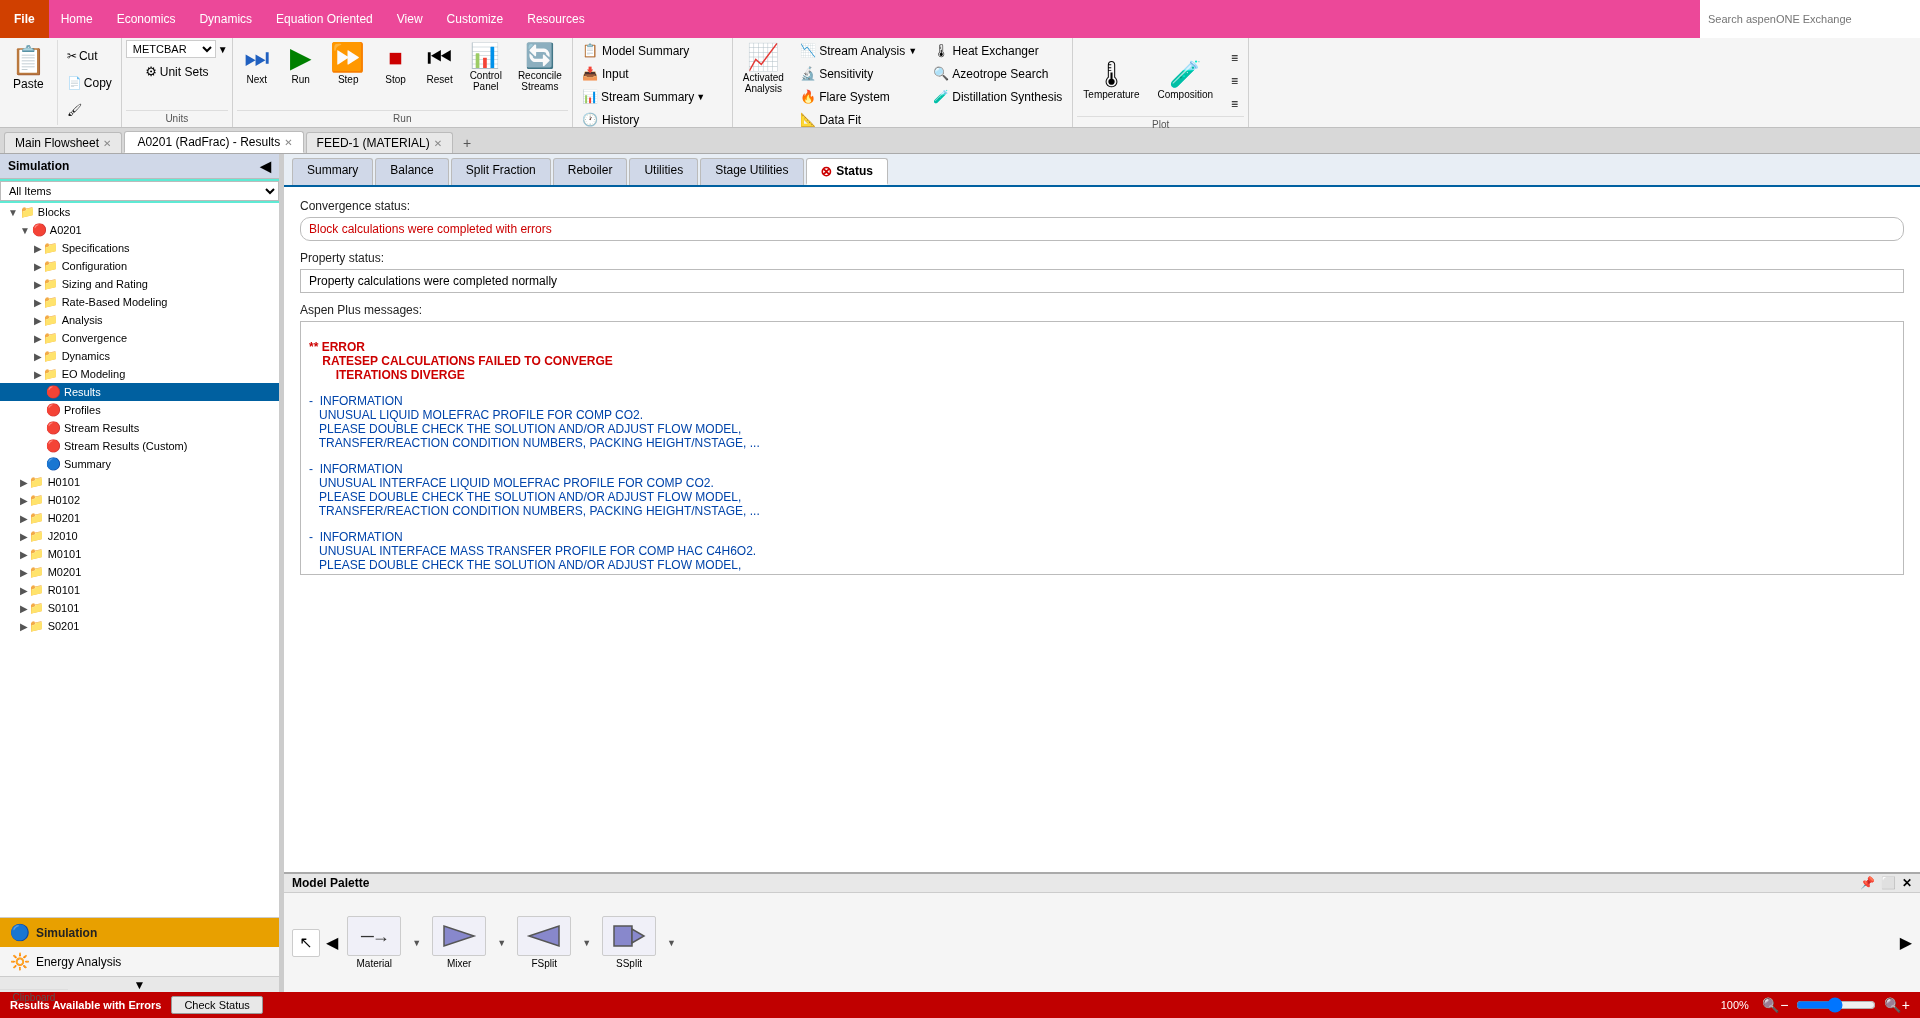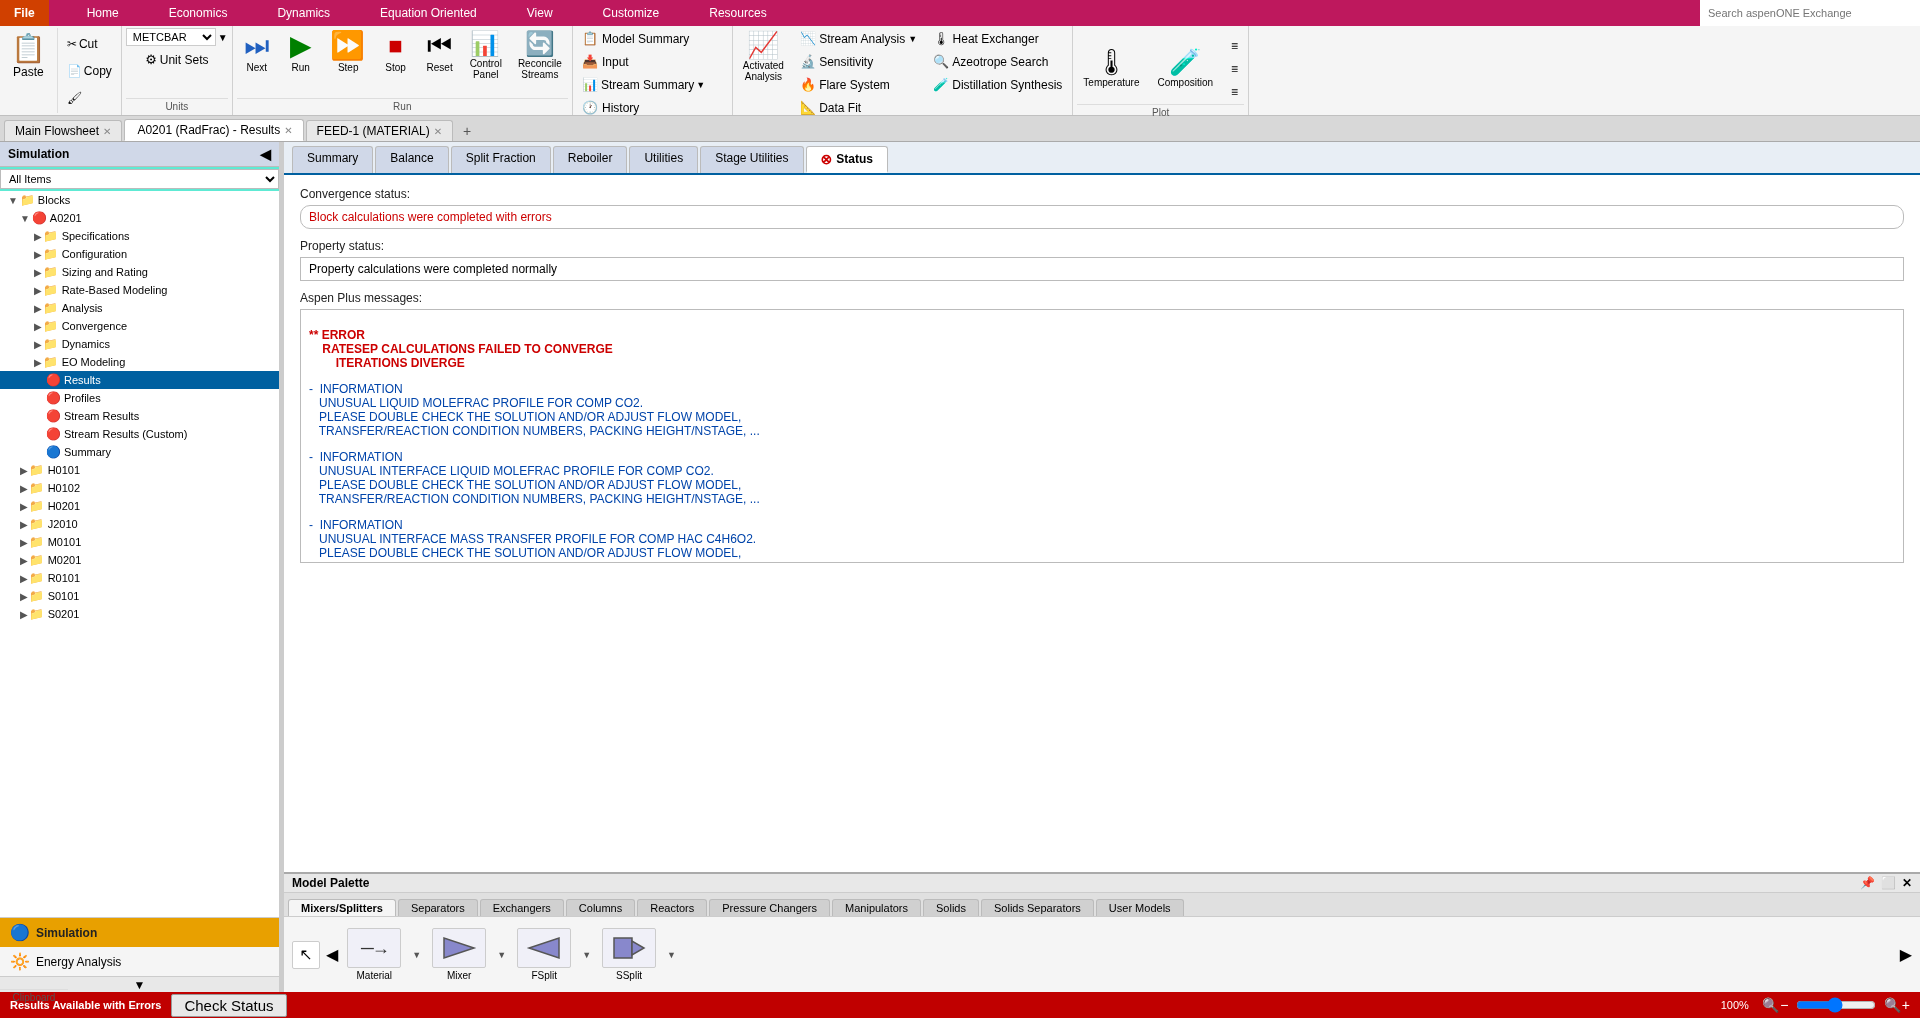--- a/index.html
+++ b/index.html
@@ -1,19 +1,19 @@
 <!DOCTYPE html>
 <html><head>
   <meta charset="utf-8">
   <style>
     * { box-sizing: border-box; margin: 0; padding: 0; font-family: 'Segoe UI', Arial, sans-serif; font-size: 12px; }
     body { background: #f0f0f0; width: 1920px; height: 1018px; overflow: hidden; display: flex; flex-direction: column; }
 
     
-    .menu-bar { display: flex; background: #be185d; height: 26px; align-items: stretch; gap: 26px; }
+    .menu-bar { display: flex; background: #ec4899; height: 38px; align-items: stretch; }
     .menu-file { background: #d04000; color: white; padding: 0 14px; display: flex; align-items: center; font-weight: bold; cursor: pointer; }
     .menu-item { color: white; padding: 0 12px; display: flex; align-items: center; cursor: pointer; font-size: 12px; }
     .menu-search { margin-left: auto; background: white; border: none; padding: 2px 8px; width: 220px; font-size: 11px; }
 
     
     .ribbon { background: #f5f5f5; border-bottom: 1px solid #c0c0c0; display: flex; align-items: stretch; }
     .ribbon-group { display: flex; flex-direction: column; border-right: 1px solid #d0d0d0; padding: 2px 4px; min-width: 60px; }
     .ribbon-group-content { display: flex; align-items: flex-start; flex: 1; gap: 2px; }
     .ribbon-group-label { text-align: center; font-size: 10px; color: #555; padding: 2px 0 1px 0; border-top: 1px solid #ddd; margin-top: 2px; }
     .ribbon-btn { display: flex; flex-direction: column; align-items: center; justify-content: flex-start; padding: 3px 5px; cursor: pointer; border: 1px solid transparent; border-radius: 2px; min-width: 40px; }
@@ -77,21 +77,21 @@
     .palette-item { display: flex; flex-direction: column; align-items: center; cursor: pointer; min-width: 60px; }
     .palette-icon { width: 54px; height: 40px; background: #f0f0f8; border: 1px solid #ccc; border-radius: 2px; display: flex; align-items: center; justify-content: center; font-size: 22px; }
     .palette-item-label { font-size: 10px; margin-top: 2px; text-align: center; }
     .palette-split-btn { display: flex; align-items: center; }
     .palette-split-btn .arrow-down { font-size: 9px; padding: 0 2px; cursor: pointer; color: #555; }
     .pointer-btn { width: 28px; height: 28px; background: white; border: 1px solid #ccc; display: flex; align-items: center; justify-content: center; cursor: pointer; font-size: 16px; border-radius: 2px; }
 
     
     .status-bar { height: 26px; background: #c00000; display: flex; align-items: center; padding: 0 10px; gap: 10px; justify-content: space-between; }
     .status-error { color: white; font-size: 11px; font-weight: bold; }
-    .status-check-btn { background: #e8e8e8; border: 1px solid #999; padding: 2px 12px; font-size: 15px; cursor: pointer; border-radius: 2px; }
+    .status-check-btn { background: #e8e8e8; border: 1px solid #999; padding: 2px 12px; font-size: 11px; cursor: pointer; border-radius: 2px; }
     .status-right { display: flex; align-items: center; gap: 8px; margin-left: auto; }
     .zoom-level { color: white; font-size: 11px; margin-right: 6px; }
     .zoom-btn { background: transparent; border: none; color: white; font-size: 14px; cursor: pointer; }
     .zoom-slider { width: 80px; }
 
     
     .left-nav-bottom { background: #f5f5f5; border-top: 1px solid #ccc; }
     .left-nav-item { display: flex; align-items: center; gap: 6px; padding: 5px 10px; cursor: pointer; font-size: 12px; }
     .left-nav-item.active { background: #e8a000; color: #222; font-weight: bold; }
     .left-nav-icon { font-size: 16px; }
@@ -532,32 +532,20 @@
 
     <div class="model-palette">
       <div class="palette-header">
         <span>Model Palette</span>
         <div class="palette-header-right">
           <span style="cursor:pointer;">📌</span>
           <span style="cursor:pointer;">⬜</span>
           <span style="cursor:pointer;">✕</span>
         </div>
       </div>
-      <div class="palette-tabs">
-        <div class="palette-tab active">Mixers/Splitters</div>
-        <div class="palette-tab">Separators</div>
-        <div class="palette-tab">Exchangers</div>
-        <div class="palette-tab">Columns</div>
-        <div class="palette-tab">Reactors</div>
-        <div class="palette-tab">Pressure Changers</div>
-        <div class="palette-tab">Manipulators</div>
-        <div class="palette-tab">Solids</div>
-        <div class="palette-tab">Solids Separators</div>
-        <div class="palette-tab">User Models</div>
-      </div>
       <div class="palette-content">
         <div class="pointer-btn">↖</div>
 
         <div class="palette-split-btn">
           <span style="font-size:16px; cursor:pointer;">◀</span>
         </div>
         <div class="palette-item">
           <div class="palette-icon" style="font-size:18px; font-weight:bold; color:#333; letter-spacing:-2px;">─→</div>
           <span class="palette-item-label">Material</span>
         </div>

